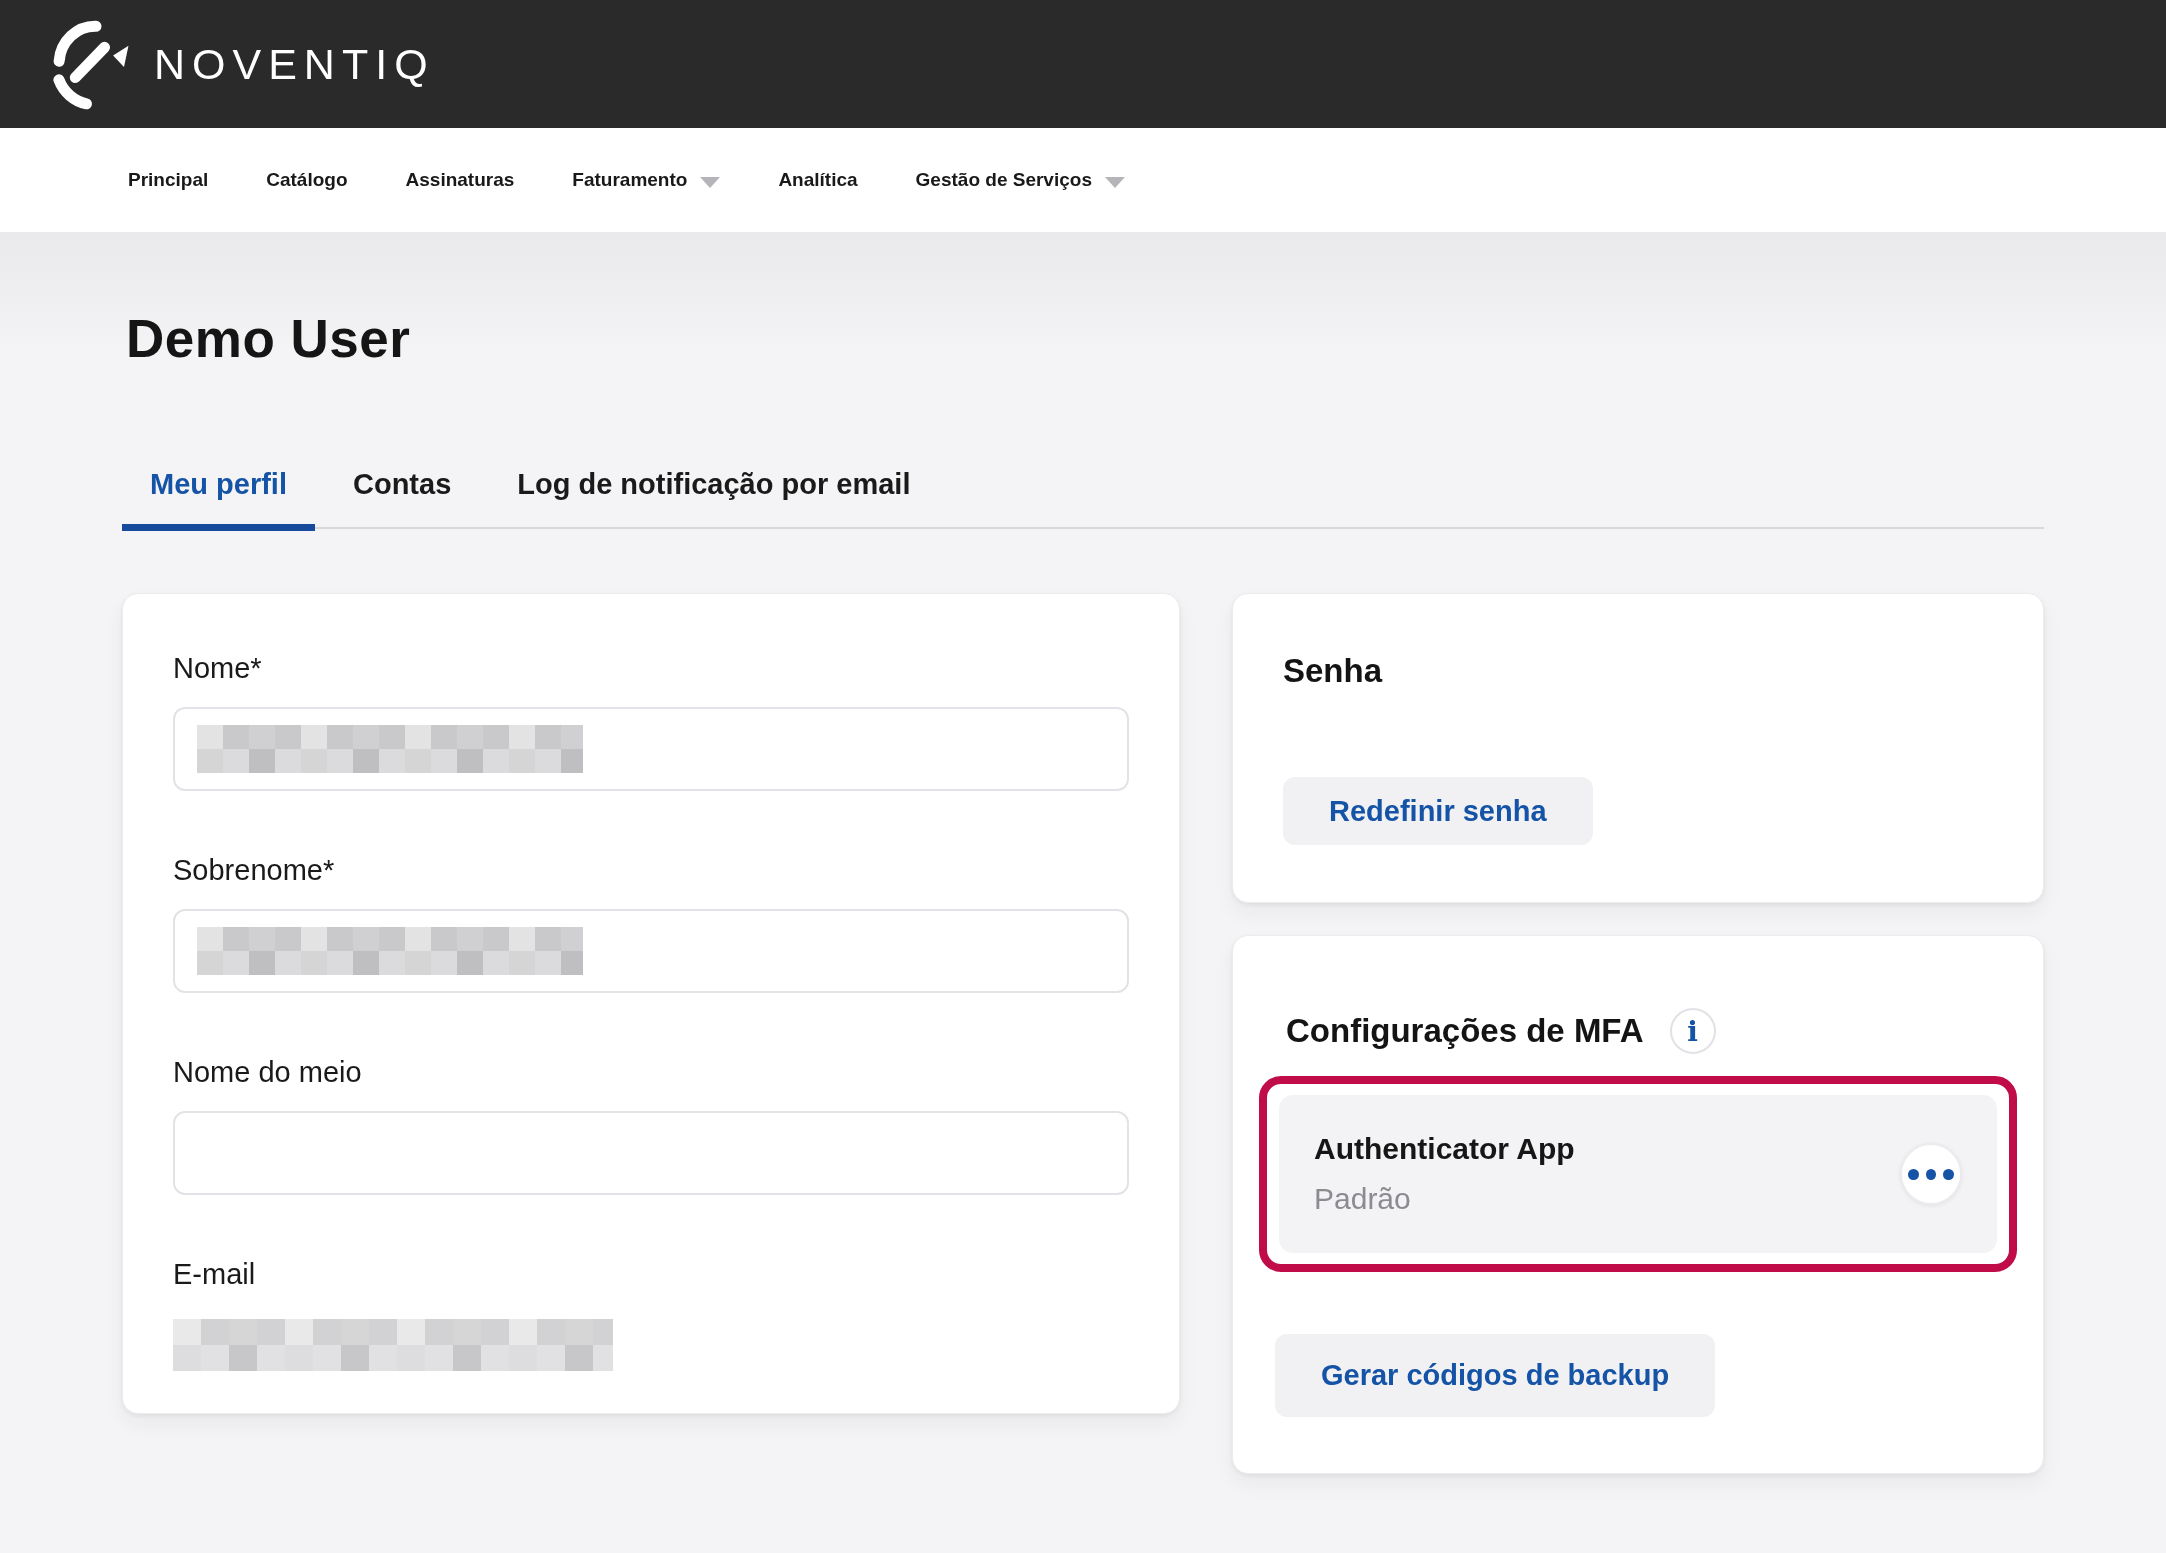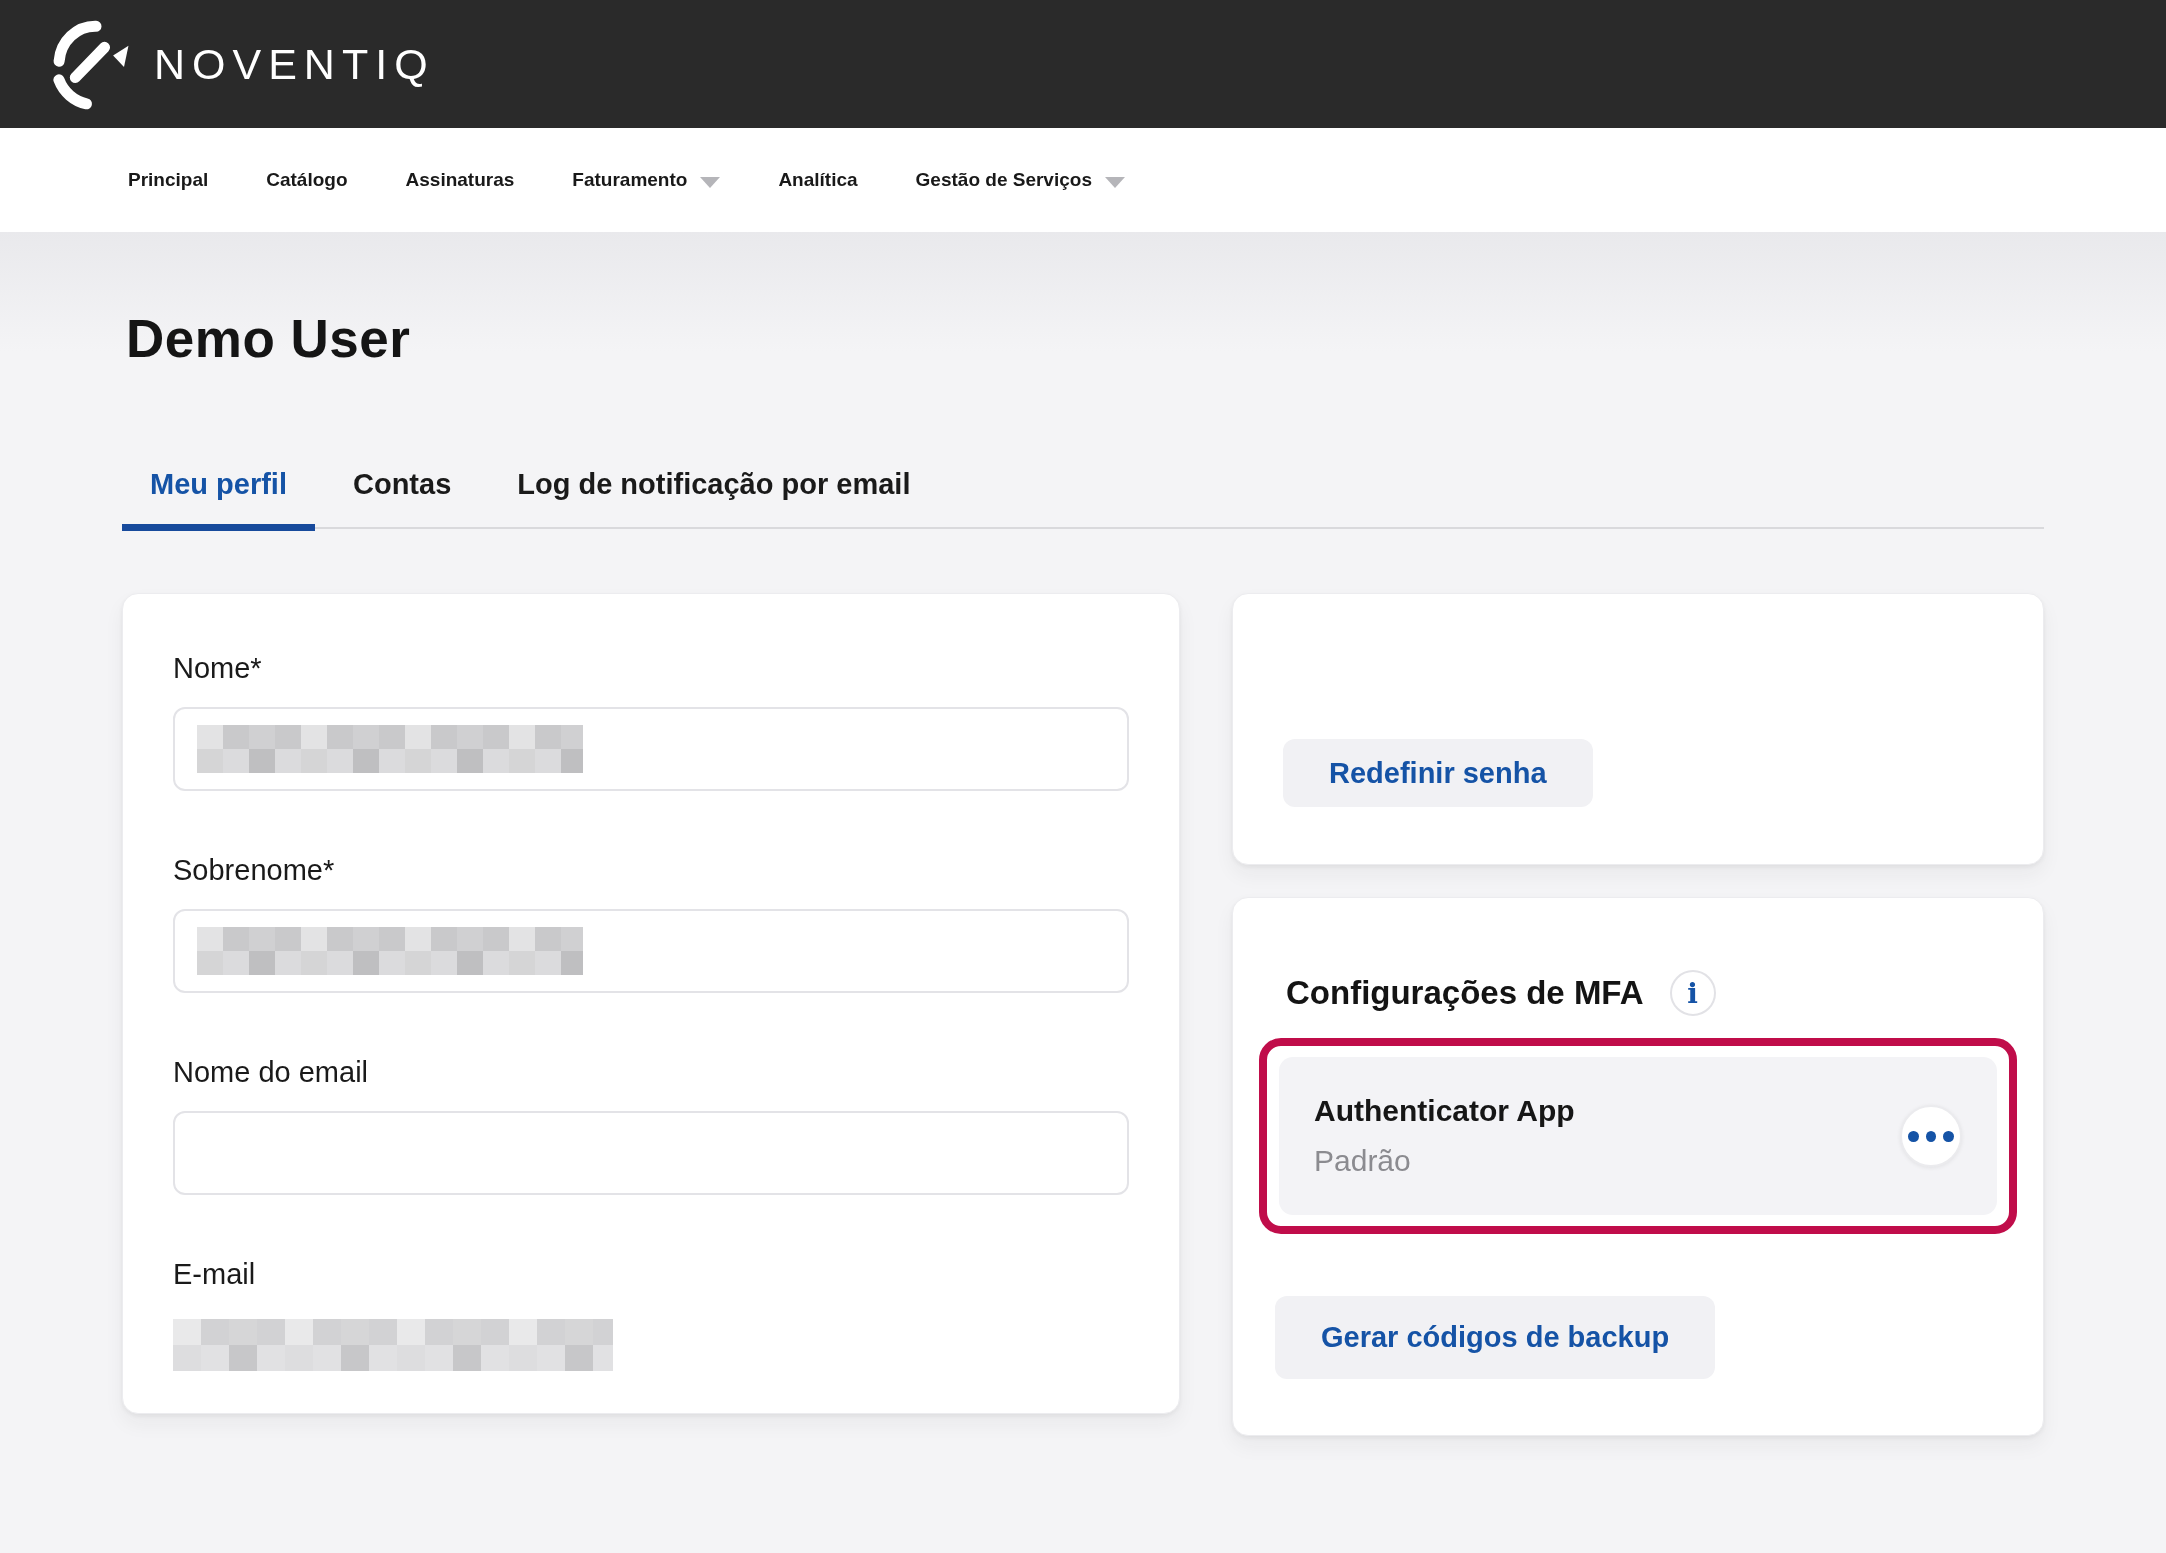--- a/index.html
+++ b/index.html
@@ -194,30 +194,31 @@
       <div class="field-label">Nome*</div>
       <div class="text-input">
         <div class="mosaic"></div>
       </div>
 
       <div class="field-label">Sobrenome*</div>
       <div class="text-input">
         <div class="mosaic"></div>
       </div>
 
-      <div class="field-label">Nome do email</div>
+      <div class="field-label">Nome do meio</div>
       <div class="text-input"></div>
 
       <div class="field-label" style="margin-bottom:0;">E-mail</div>
       <div class="mosaic-email"></div>
     </section>
 
     <div class="right-col">
 
       <section class="card password-card">
+        <h2 class="section-title">Senha</h2>
         <button class="btn reset-btn">Redefinir senha</button>
       </section>
 
       <section class="card mfa-card">
         <div class="mfa-head">
           <h2 class="section-title">Configurações de MFA</h2>
           <span class="info-badge">i</span>
         </div>
 
         <div class="mfa-ring">

